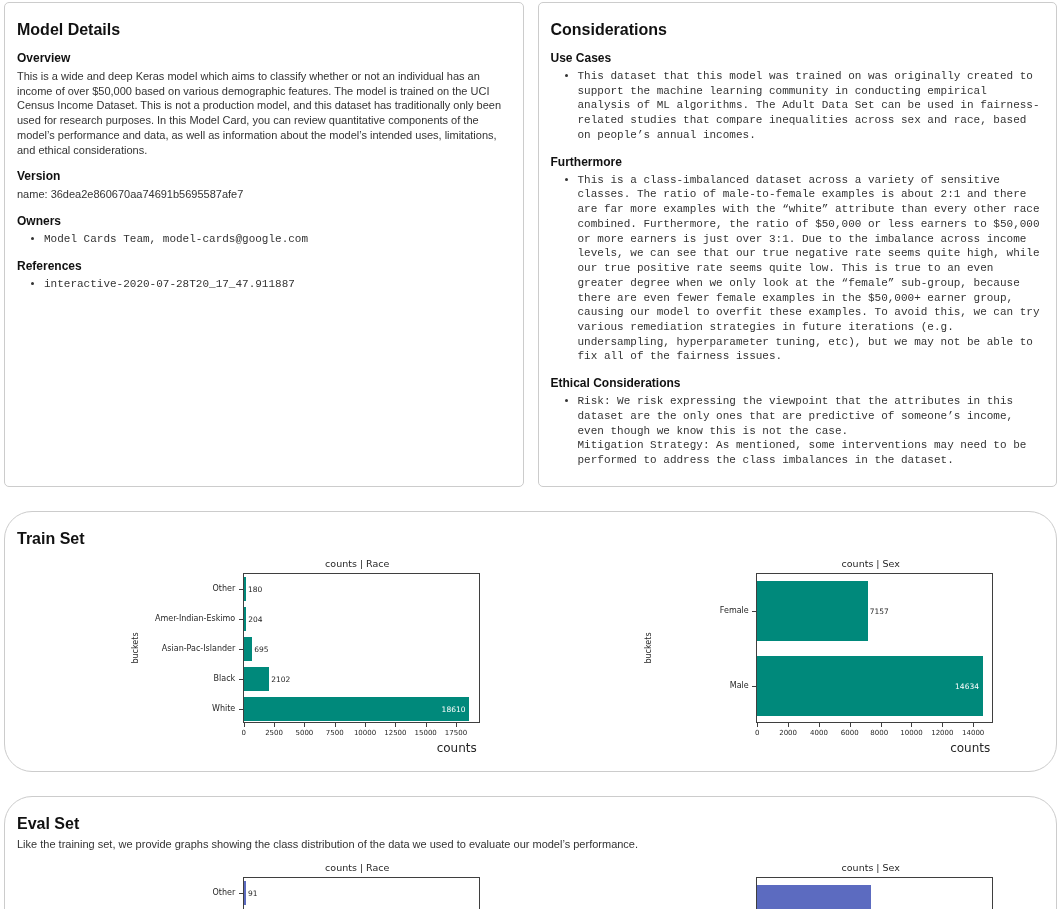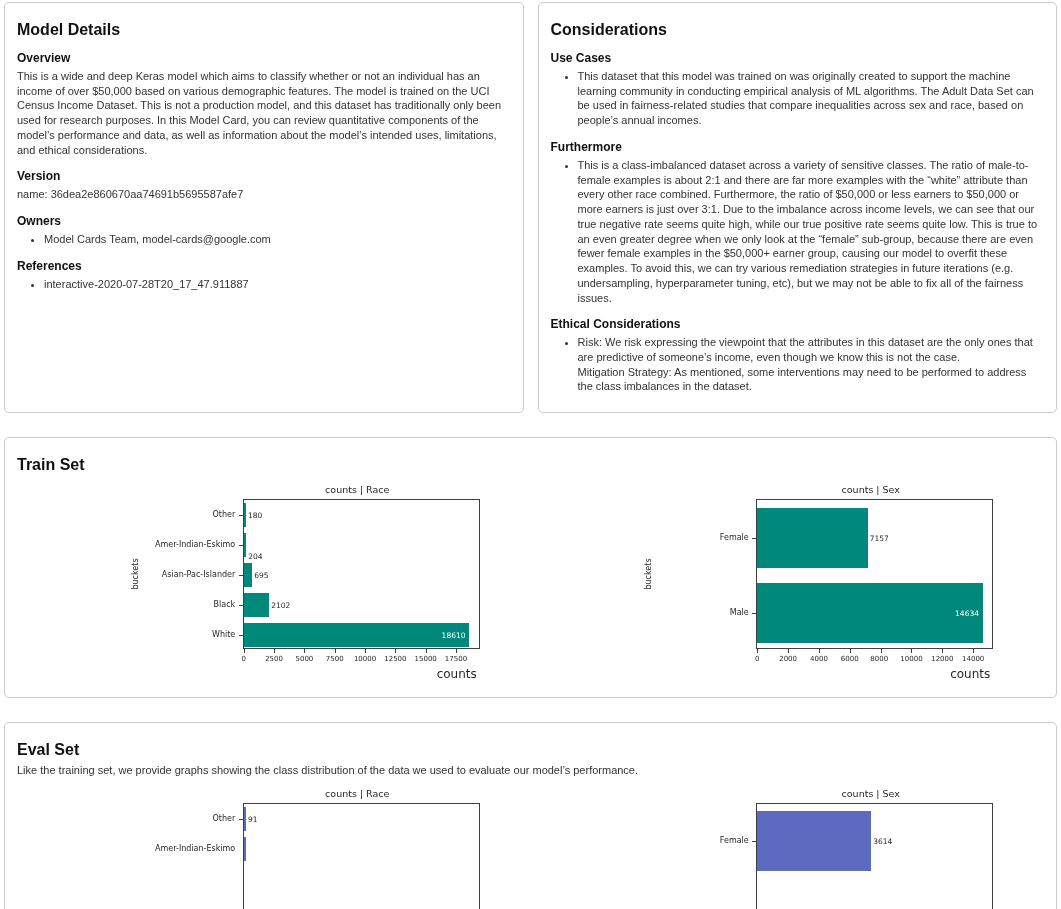--- a/index.html
+++ b/index.html
@@ -20,26 +20,26 @@
   }
 
   .cards-row { display: flex; gap: 14px; align-items: stretch; }
   .card {
     background: #fff;
     border: 1px solid #ccc;
     border-radius: 5px;
     padding: 12px 12px 16px;
   }
   .cards-row .card { flex: 1; }
-  .card.full { margin-top: 24px; }
+  .card.full { margin-top: 24px; border-radius: 28px; }
 
   h2.card-title { font-size: 16px; font-weight: 700; margin: 6px 0 4px; color: #111; }
   h3.sub-heading { font-size: 12px; font-weight: 700; margin: 12px 0 4px; color: #111; }
   p.body-text { font-size: 11px; line-height: 1.34; margin: 2px 0 0; color: #333; }
-  ul.bullet-list { margin: 4px 0 0; padding-left: 27px; }
+  ul.bullet-list { margin: 4px 0 0; padding-left: 27px; font-family: Liberation Mono, monospace; }
   ul.bullet-list li { font-size: 11px; line-height: 1.34; color: #333; margin: 0 0 2px; }
   li.multiline { white-space: pre-line; }
 
   
   .charts-row { display: flex; margin-top: 10px; }
   .chart-half { flex: 1; display: flex; justify-content: center; }
   .mc-chart { position: relative; left: 30px; width: 352px; font-family: "DejaVu Sans", sans-serif; color: #262626; }
   .mc-title { margin-left: 110px; width: 239px; text-align: center; font-size: 9.5px; margin-bottom: 4px; }
   .mc-body { display: flex; align-items: flex-start; justify-content: space-between; }
   .mc-ylab { width: 14px; height: 150px; position: relative; }
@@ -121,21 +121,21 @@
                 <div class="mc-cat" style="top:45px">Amer-Indian-Eskimo</div>
                 <div class="mc-cat" style="top:75px">Asian-Pac-Islander</div>
                 <div class="mc-cat" style="top:105px">Black</div>
                 <div class="mc-cat" style="top:135px">White</div>
               </div>
               <div class="mc-plot">
                 <div class="mc-bar" style="top:3px;height:24px;width:2.1832139201637664px;background:#00897B"></div>
                 <div class="mc-val out" style="top:15px;left:4.183213920163766px">180</div>
                 <div class="mc-ytick" style="top:15px"></div>
                 <div class="mc-bar" style="top:33px;height:24px;width:2.4743091095189356px;background:#00897B"></div>
-                <div class="mc-val out" style="top:56px;left:4.474309109518936px">204</div>
+                <div class="mc-val out" style="top:45px;left:4.474309109518936px">204</div>
                 <div class="mc-ytick" style="top:45px"></div>
                 <div class="mc-bar" style="top:63px;height:24px;width:8.429631525076767px;background:#00897B"></div>
                 <div class="mc-val out" style="top:75px;left:10.429631525076767px">695</div>
                 <div class="mc-ytick" style="top:75px"></div>
                 <div class="mc-bar" style="top:93px;height:24px;width:25.495087001023542px;background:#00897B"></div>
                 <div class="mc-val out" style="top:105px;left:27.495087001023542px">2102</div>
                 <div class="mc-ytick" style="top:105px"></div>
                 <div class="mc-bar" style="top:123px;height:24px;width:225.7200614124872px;background:#00897B"></div>
                 <div class="mc-val in" style="top:135px;left:221.7200614124872px">18610</div>
                 <div class="mc-ytick" style="top:135px"></div>

